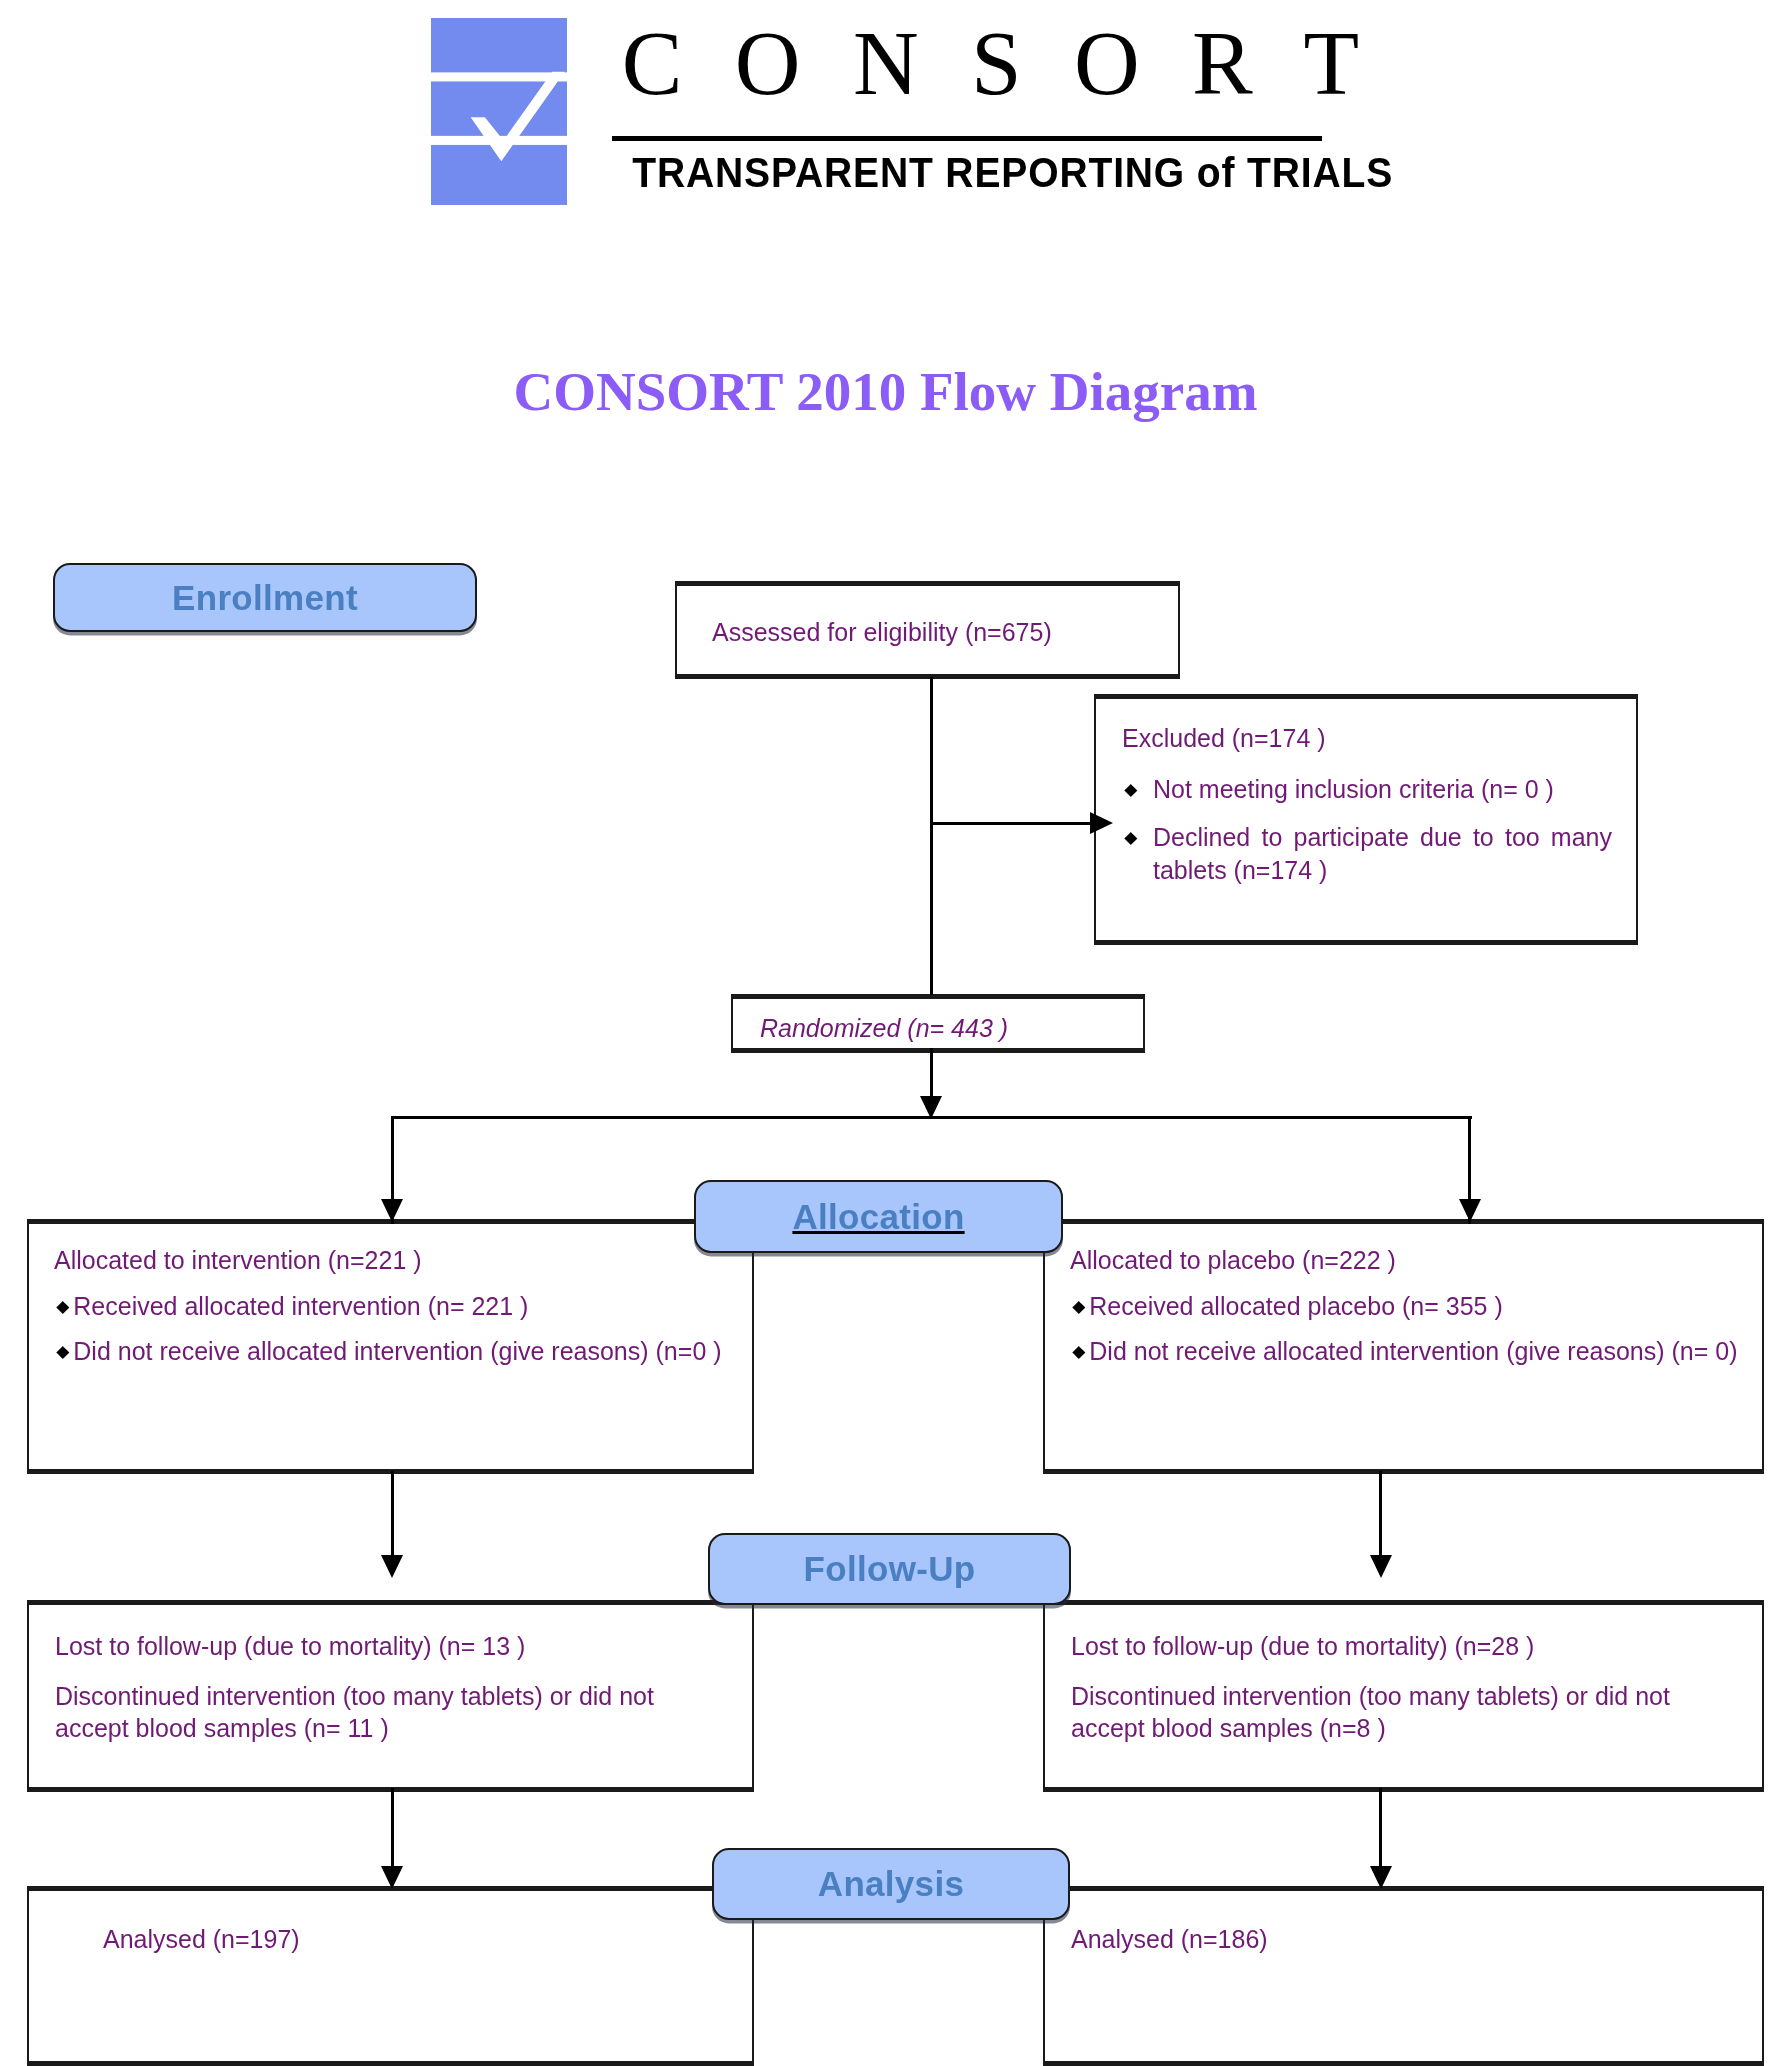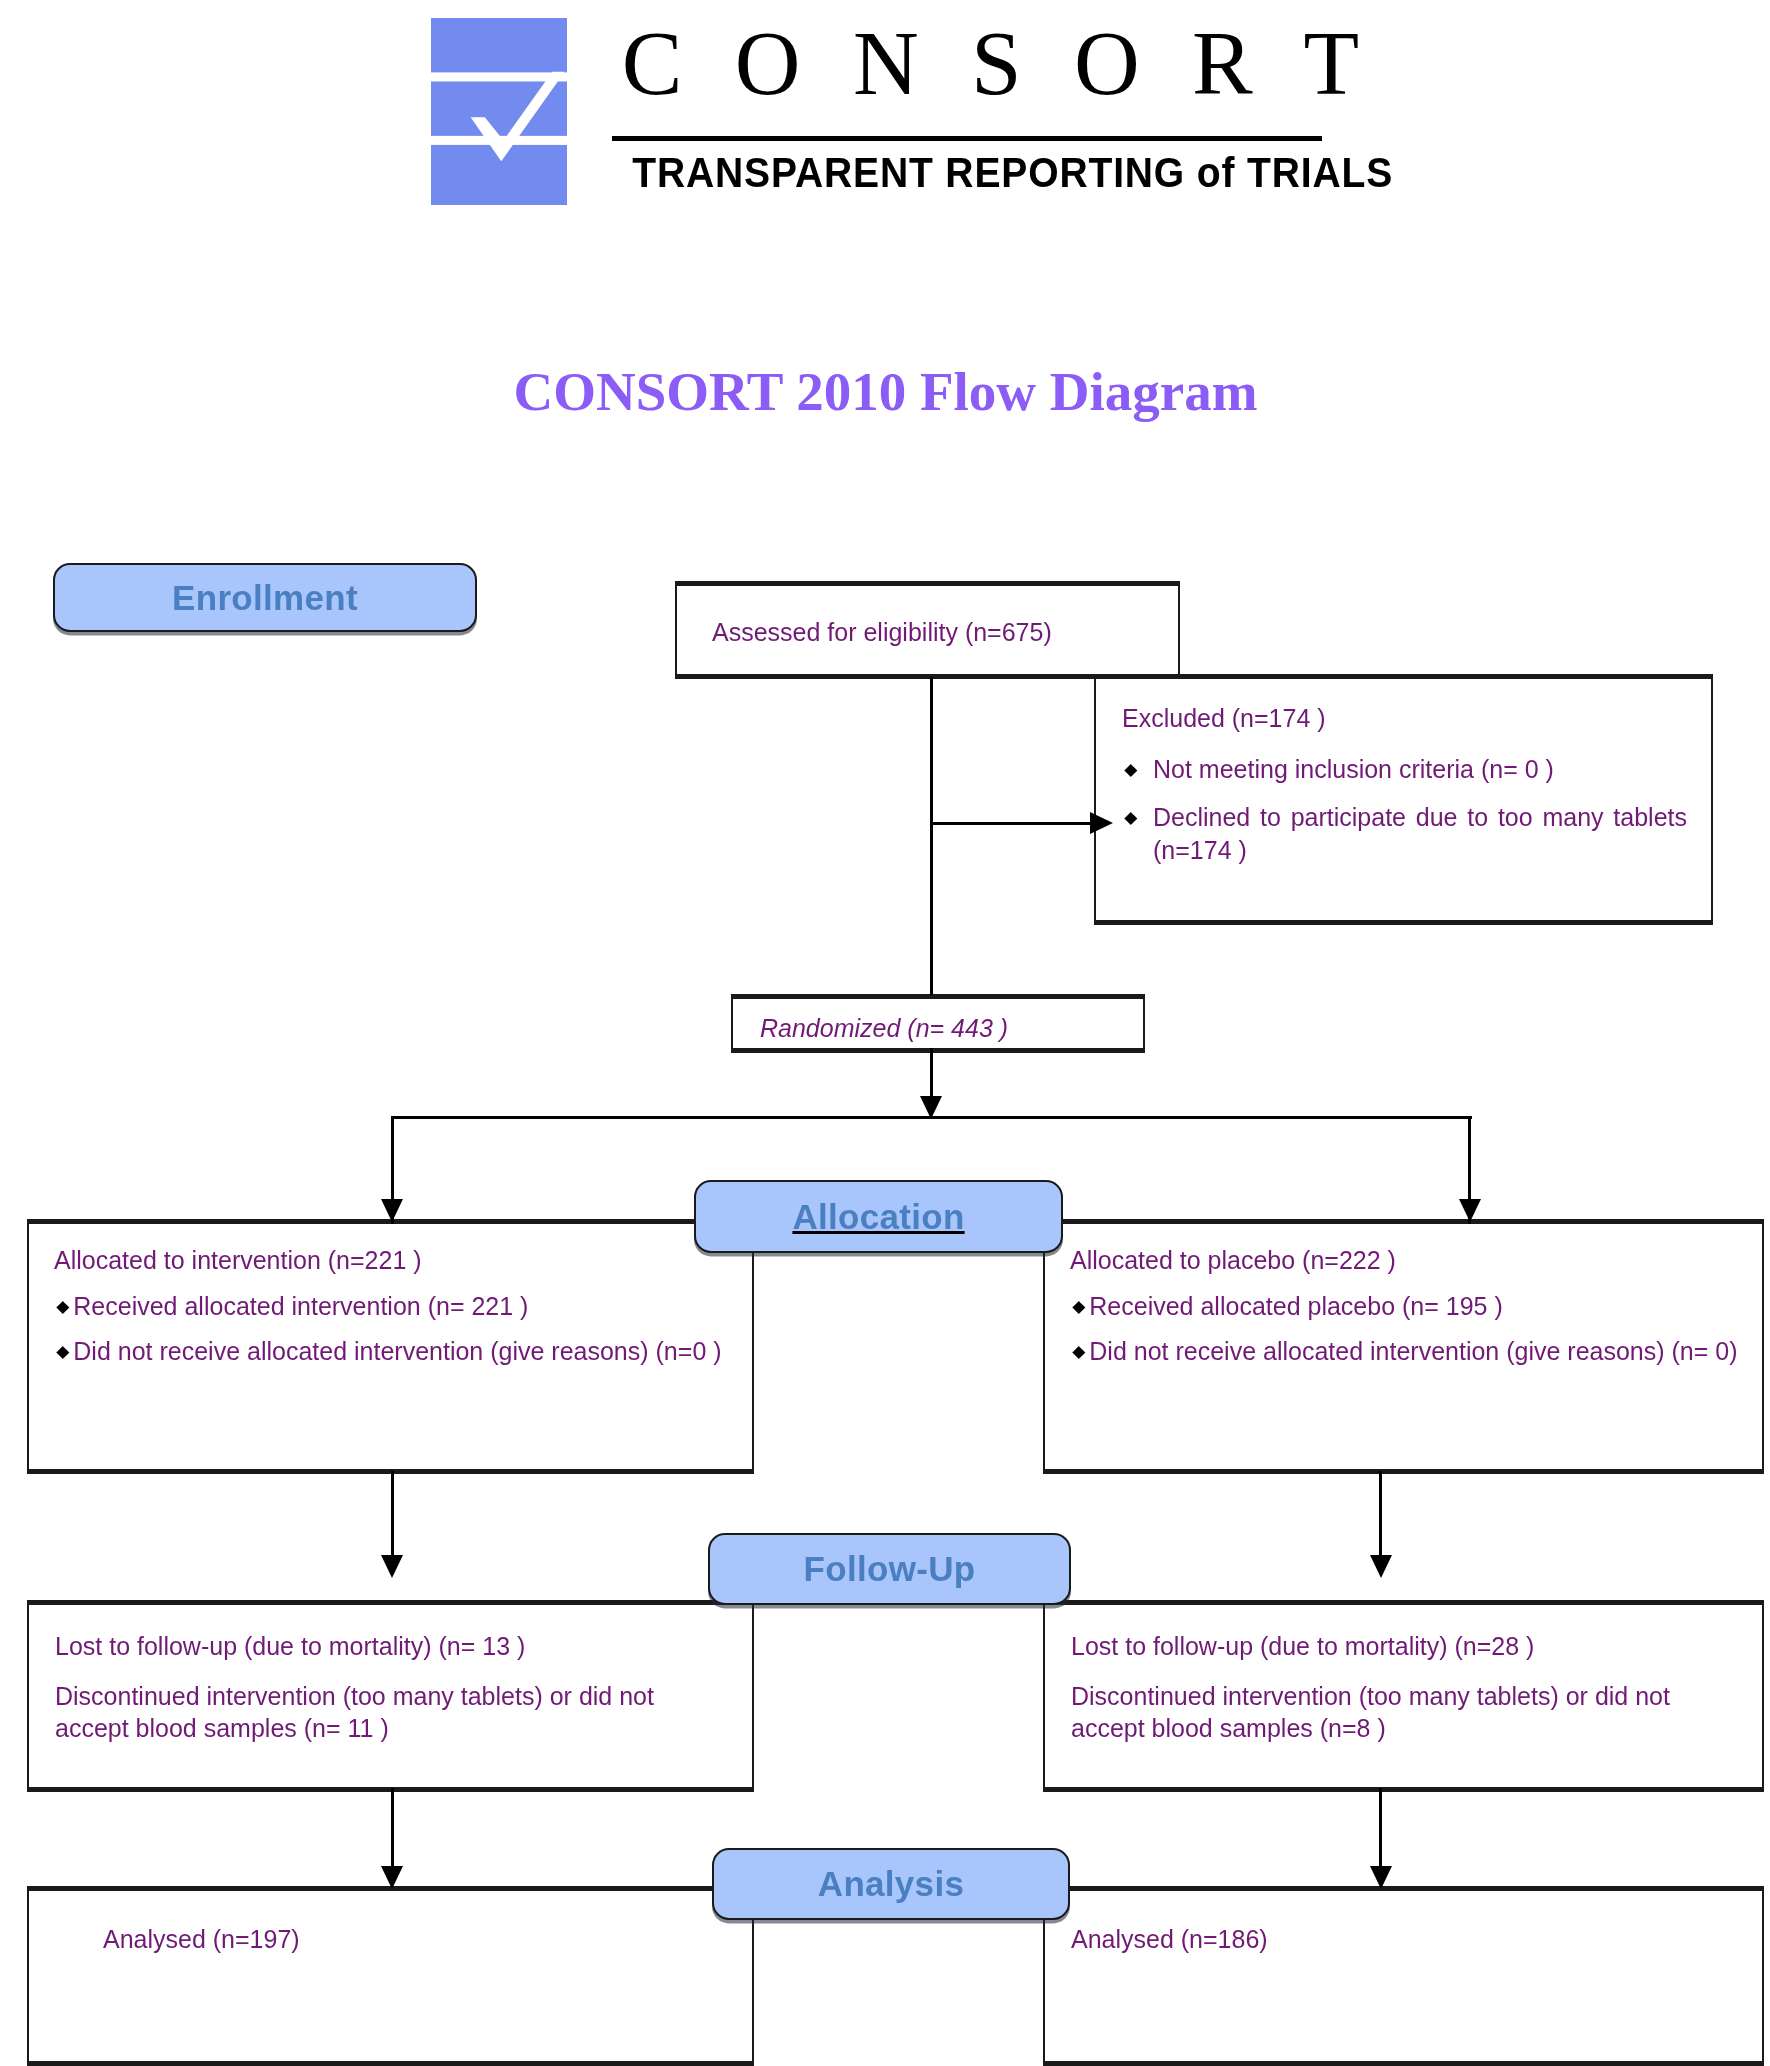--- a/index.html
+++ b/index.html
@@ -259,21 +259,21 @@
 
 <div class="v-line" style="left:1379px; top:1788px; height:96px;"></div>
 <div class="arrow-down" style="left:1370px; top:1866px;"></div>
 
 <div class="flow-box" style="left:675px; top:581px; width:505px; height:98px;">
   <div class="bx-text" style="padding:29.5px 0 0 35px;">
     <p class="bx-line">Assessed for eligibility (n=675)</p>
   </div>
 </div>
 
-<div class="flow-box" style="left:1094px; top:674px; width:619px; height:251px;">
+<div class="flow-box" style="left:1094px; top:694px; width:544px; height:251px;">
   <div class="bx-text" style="padding:23px 24px 0 26px;">
     <p class="bx-line">Excluded (n=174 )</p>
     <ul class="bullets" style="margin-top:18px;">
       <li style="margin-bottom:16px;">
         <span class="bx-para">Not meeting inclusion criteria (n= 0 )</span>
       </li>
       <li class="just">
         <span class="bx-para">Declined to participate due to too many tablets (n=174   )</span>
       </li>
     </ul>
@@ -298,21 +298,21 @@
       </li>
     </ul>
   </div>
 </div>
 
 <div class="flow-box" style="left:1043px; top:1219px; width:721px; height:255px;">
   <div class="bx-text" style="padding:20.4px 23px 0 25px;">
     <p class="bx-line">Allocated to placebo (n=222   )</p>
     <ul class="bullets" style="margin-top:13.6px;">
       <li style="padding-left:19.3px; margin-bottom:12.5px;">
-        <span class="bx-para">Received allocated placebo (n= 195 )</span>
+        <span class="bx-para">Received allocated placebo (n= 355 )</span>
       </li>
       <li class="just" style="padding-left:19.3px;">
         <span class="bx-para">Did not receive allocated intervention (give reasons) (n=   0)</span>
       </li>
     </ul>
   </div>
 </div>
 
 <div class="flow-box" style="left:27px; top:1600px; width:727px; height:192px;">
   <div class="bx-text" style="padding:25px 20.4px 0 26px;">

